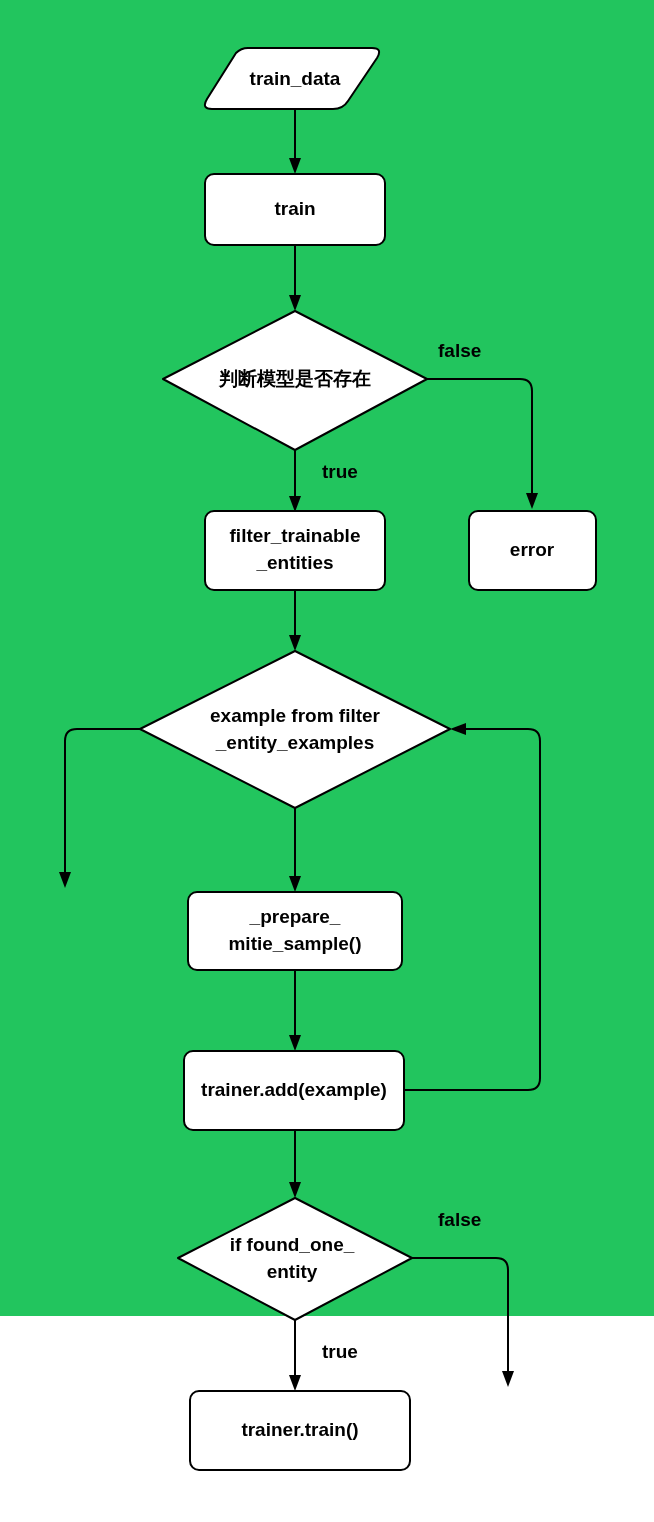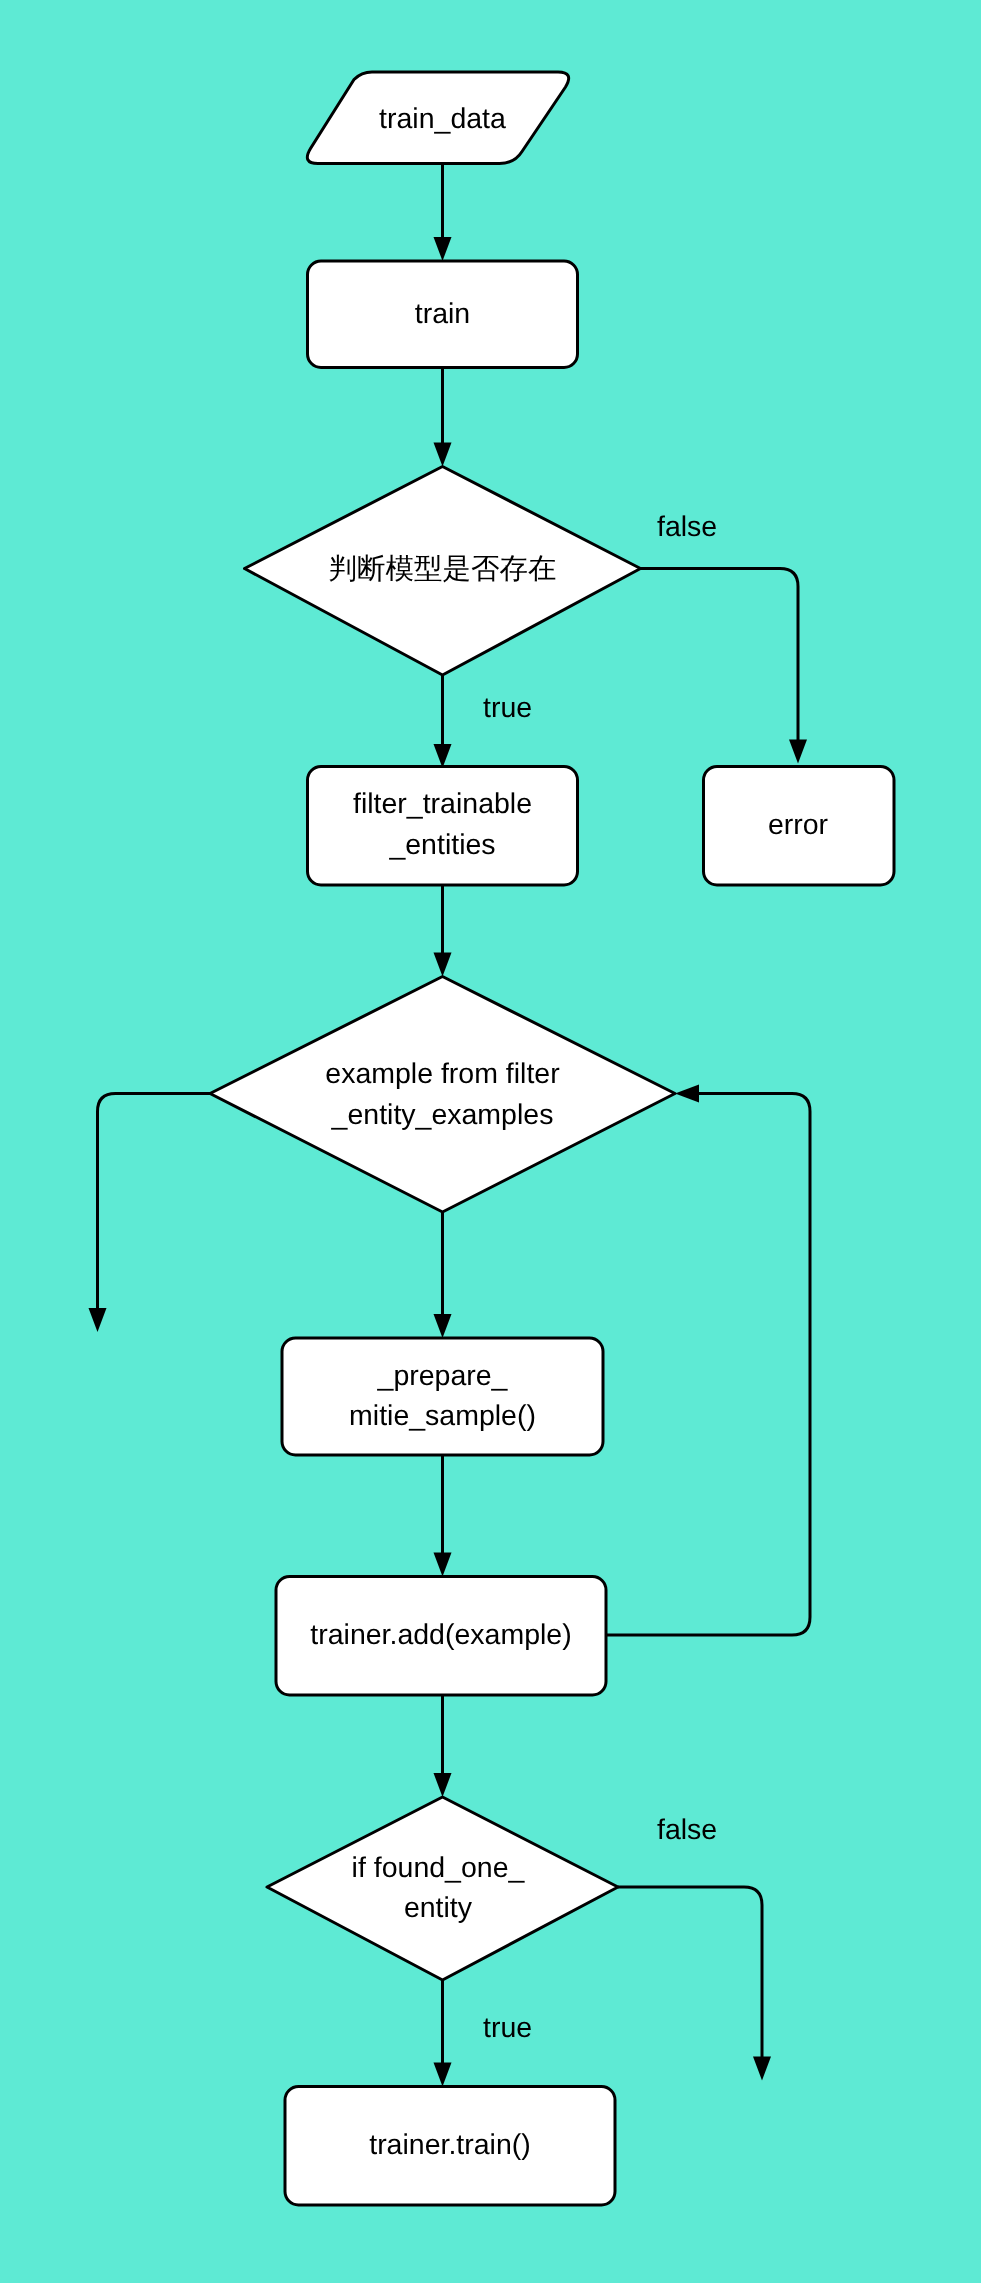--- a/index.html
+++ b/index.html
@@ -9,22 +9,23 @@
   }
   body {
     width: 654px;
     height: 1522px;
     overflow: hidden;
     font-family: "Liberation Sans", sans-serif;
   }
   #flowchart-root {
     position: relative;
     width: 654px;
-    height: 1522px;
-    background: #5eead4;
+    height: 1316px;
+    background: #22c55e;
+    font-weight: bold;
   }
   svg.flow {
     display: block;
     width: 654px;
     height: 1522px;
   }
   .shape {
     fill: #ffffff;
     stroke: #000000;
     stroke-width: 2;

